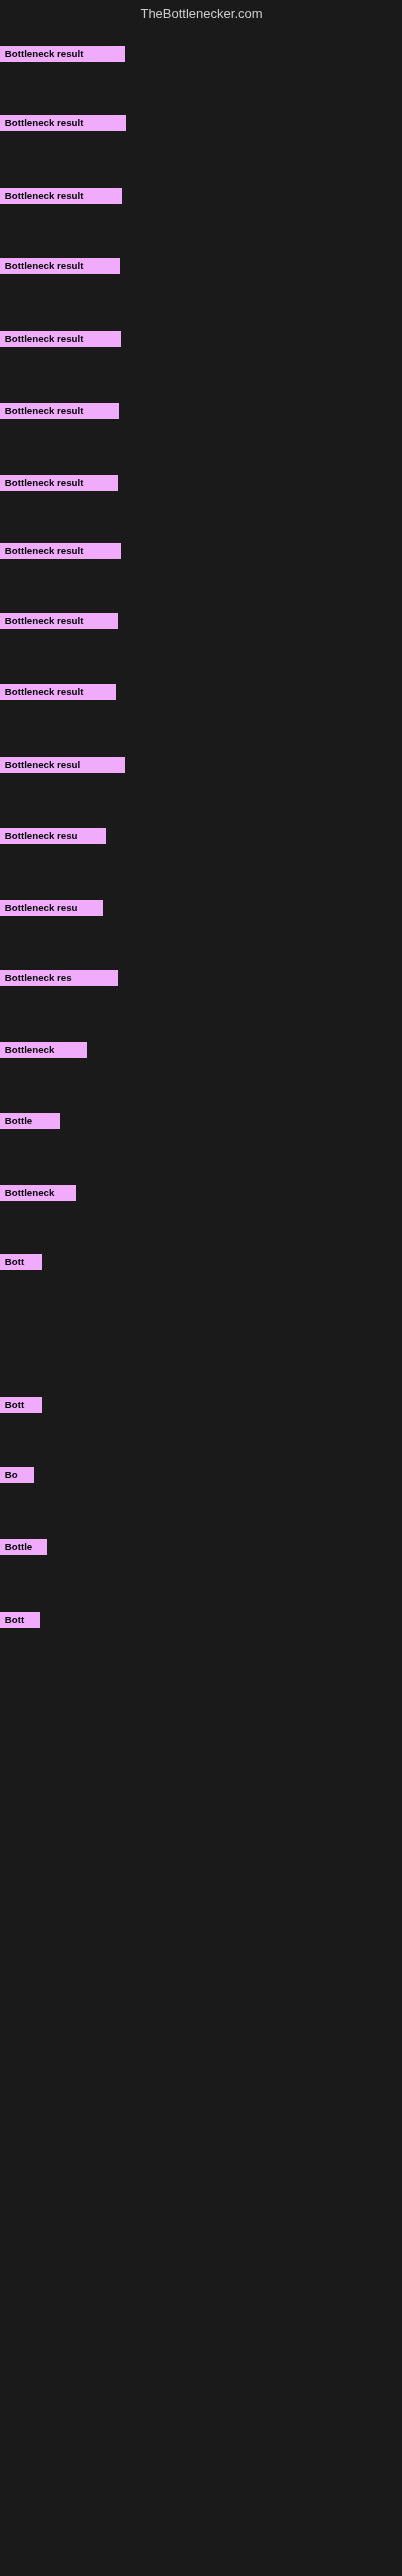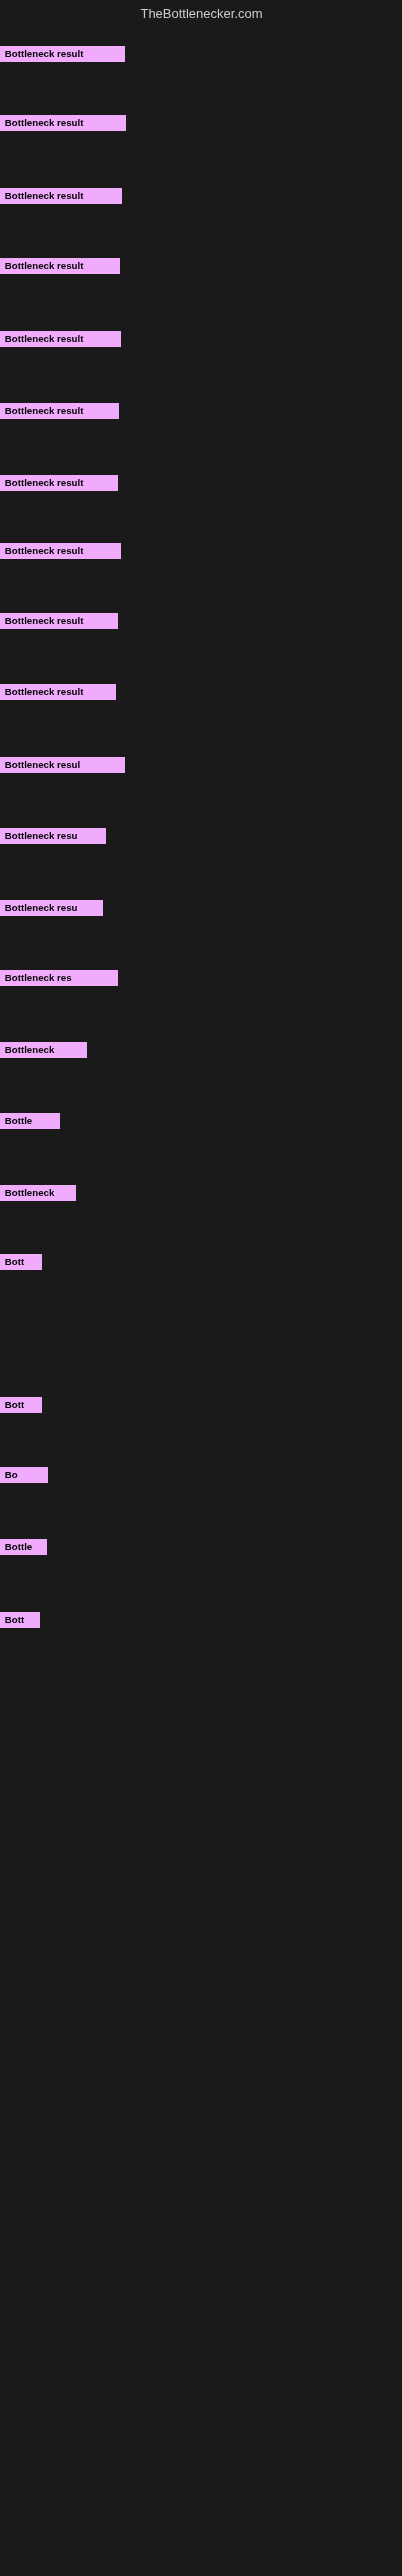--- a/index.html
+++ b/index.html
@@ -54,18 +54,18 @@
     <div class="bar-row" style="top: 757px; left: 0px;"><div class="bottleneck-bar" style="width: 125px;">Bottleneck resul</div></div>
     <div class="bar-row" style="top: 828px; left: 0px;"><div class="bottleneck-bar" style="width: 106px;">Bottleneck resu</div></div>
     <div class="bar-row" style="top: 900px; left: 0px;"><div class="bottleneck-bar" style="width: 103px;">Bottleneck resu</div></div>
     <div class="bar-row" style="top: 970px; left: 0px;"><div class="bottleneck-bar" style="width: 118px;">Bottleneck res</div></div>
     <div class="bar-row" style="top: 1042px; left: 0px;"><div class="bottleneck-bar" style="width: 87px;">Bottleneck</div></div>
     <div class="bar-row" style="top: 1113px; left: 0px;"><div class="bottleneck-bar" style="width: 60px;">Bottle</div></div>
     <div class="bar-row" style="top: 1185px; left: 0px;"><div class="bottleneck-bar" style="width: 76px;">Bottleneck</div></div>
     <div class="bar-row" style="top: 1254px; left: 0px;"><div class="bottleneck-bar" style="width: 42px;">Bott</div></div>
     <div class="bar-row" style="top: 1327px; left: 0px;"></div>
     <div class="bar-row" style="top: 1397px; left: 0px;"><div class="bottleneck-bar" style="width: 42px;">Bott</div></div>
-    <div class="bar-row" style="top: 1467px; left: 0px;"><div class="bottleneck-bar" style="width: 48px;">Bo</div></div>
+    <div class="bar-row" style="top: 1467px; left: 0px;"><div class="bottleneck-bar" style="width: 34px;">Bo</div></div>
     <div class="bar-row" style="top: 1539px; left: 0px;"><div class="bottleneck-bar" style="width: 47px;">Bottle</div></div>
     <div class="bar-row" style="top: 1612px; left: 0px;"><div class="bottleneck-bar" style="width: 40px;">Bott</div></div>
     <div class="bar-row" style="top: 2534px; left: 0px;"></div>
   </div>
 
 
 </body></html>

